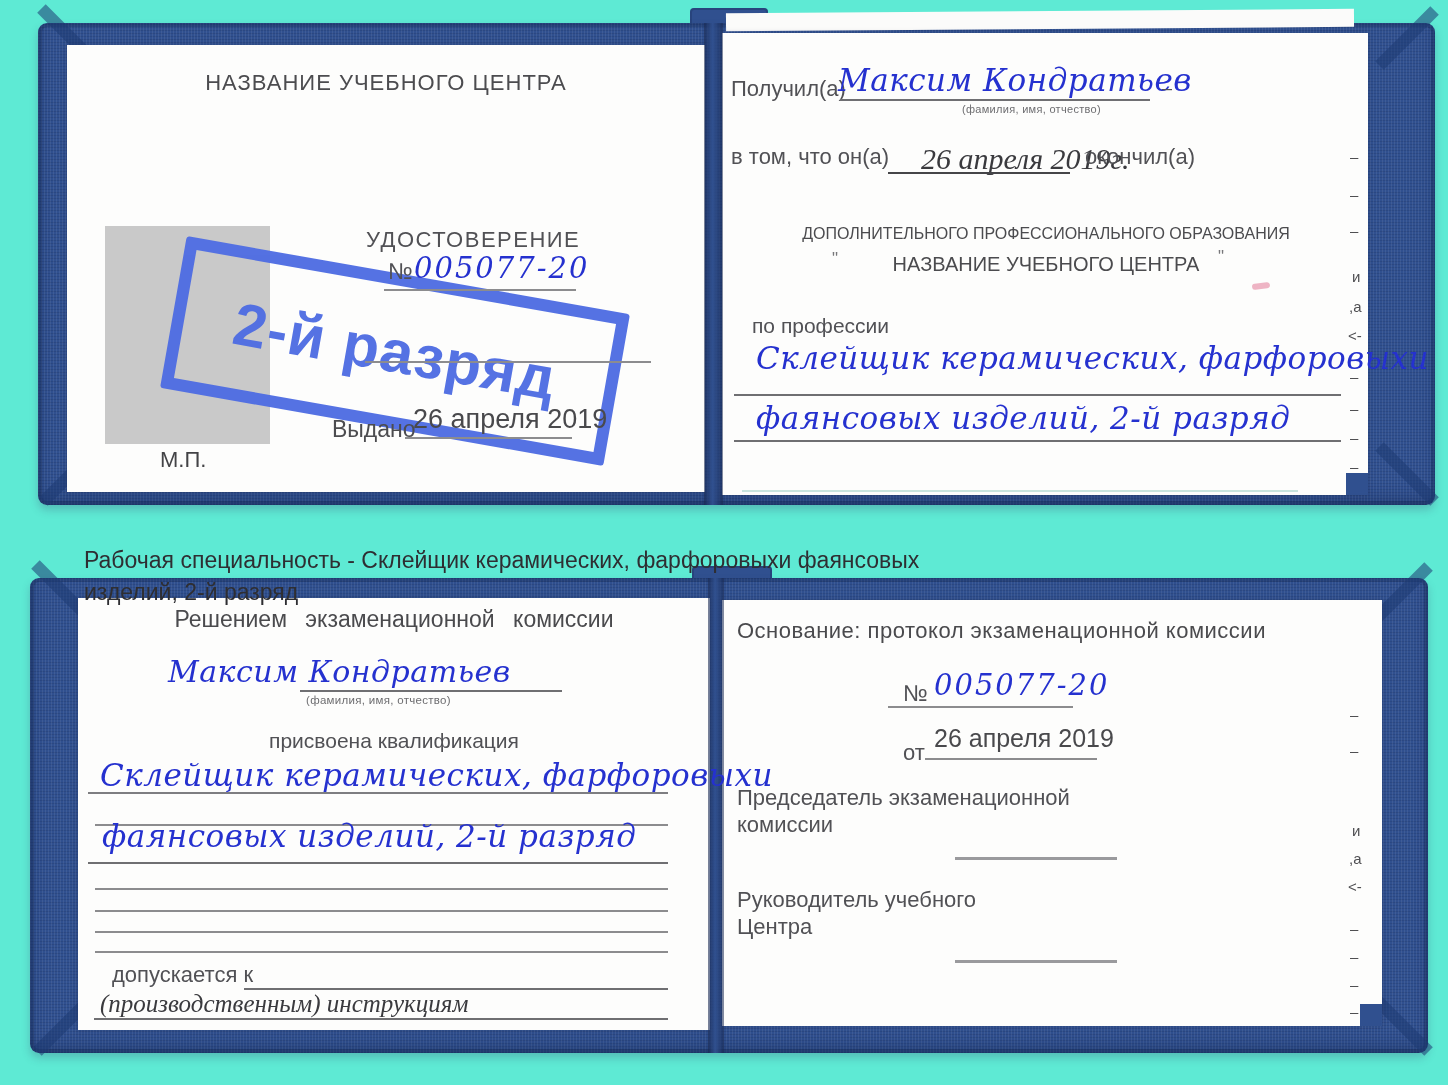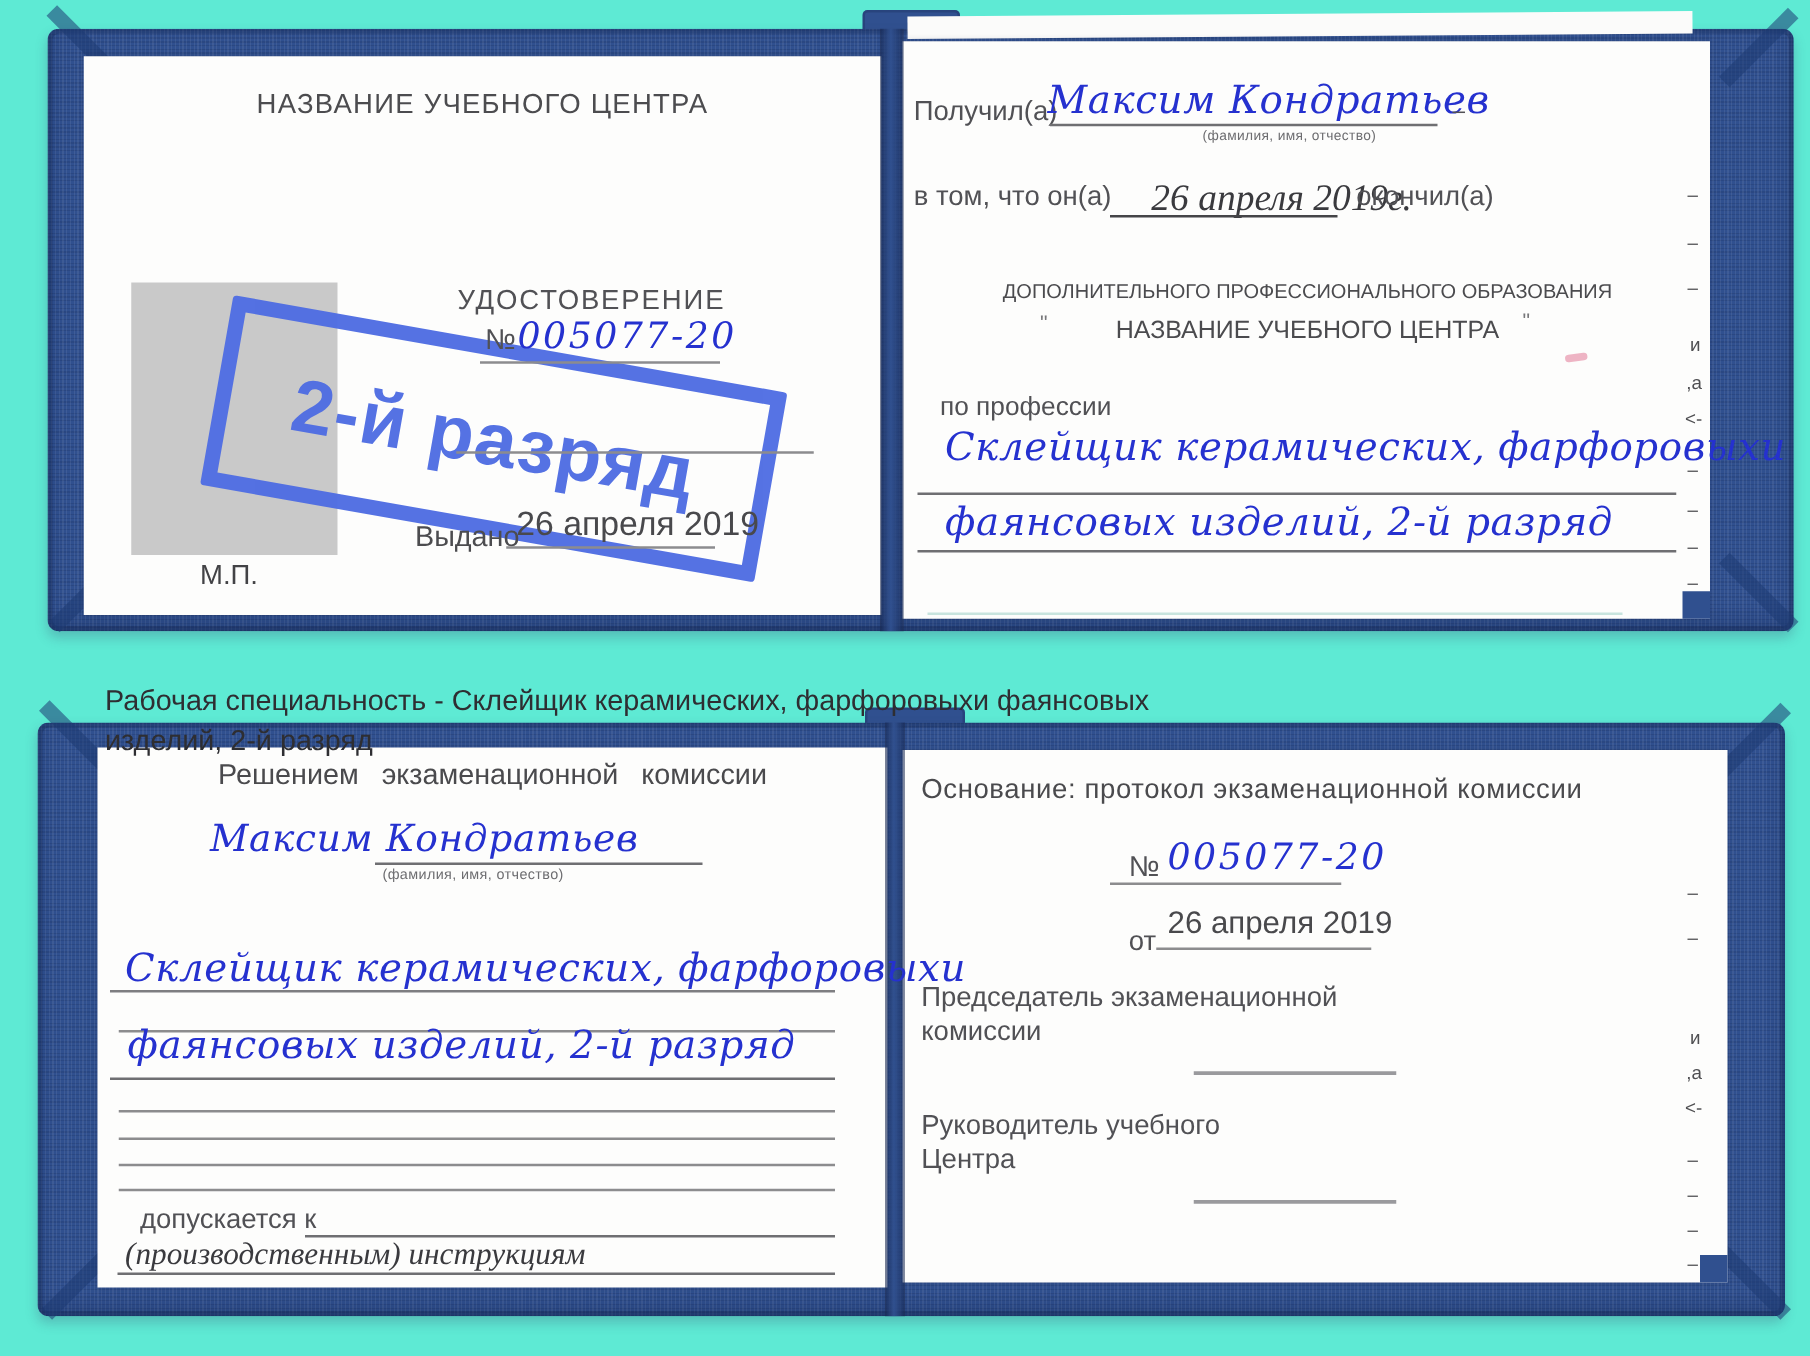--- a/index.html
+++ b/index.html
@@ -118,20 +118,21 @@
 
   <div class="page" style="left:78px;top:598px;width:632px;height:432px;"></div>
   <div class="page" style="left:722px;top:600px;width:660px;height:426px;"></div>
   <div class="spine" style="left:708px;top:578px;width:16px;height:475px;"></div>
   <div class="notch" style="left:1360px;top:1004px;width:22px;height:22px;"></div>
 
   <div class="t printed center" style="left:78px;top:606px;width:632px;font-size:23px;word-spacing:12px;color:#4a4a4d;">Решением экзаменационной комиссии</div>
   <div class="t script" style="left:168px;top:654px;font-size:30px;">Максим Кондратьев</div>
   <div class="line" style="left:300px;top:690px;width:262px;background:#6f6f72;"></div>
   <div class="t hint" style="left:306px;top:694px;font-size:11.5px;">(фамилия, имя, отчество)</div>
+  <div class="t printed center" style="left:78px;top:729px;width:632px;font-size:21px;">присвоена квалификация</div>
   <div class="t script" style="left:100px;top:757px;font-size:31px;">Склейщик керамических, фарфоровыхи</div>
   <div class="line" style="left:88px;top:792px;width:580px;background:#7e7e81;"></div>
   <div class="line" style="left:95px;top:824px;width:573px;"></div>
   <div class="t script" style="left:102px;top:818px;font-size:31px;">фаянсовых изделий, 2-й разряд</div>
   <div class="line" style="left:88px;top:862px;width:580px;background:#6f6f72;"></div>
   <div class="line" style="left:95px;top:888px;width:573px;"></div>
   <div class="line" style="left:95px;top:910px;width:573px;"></div>
   <div class="line" style="left:95px;top:931px;width:573px;"></div>
   <div class="line" style="left:95px;top:951px;width:573px;"></div>
   <div class="t printed" style="left:112px;top:962px;font-size:22px;">допускается к</div>

